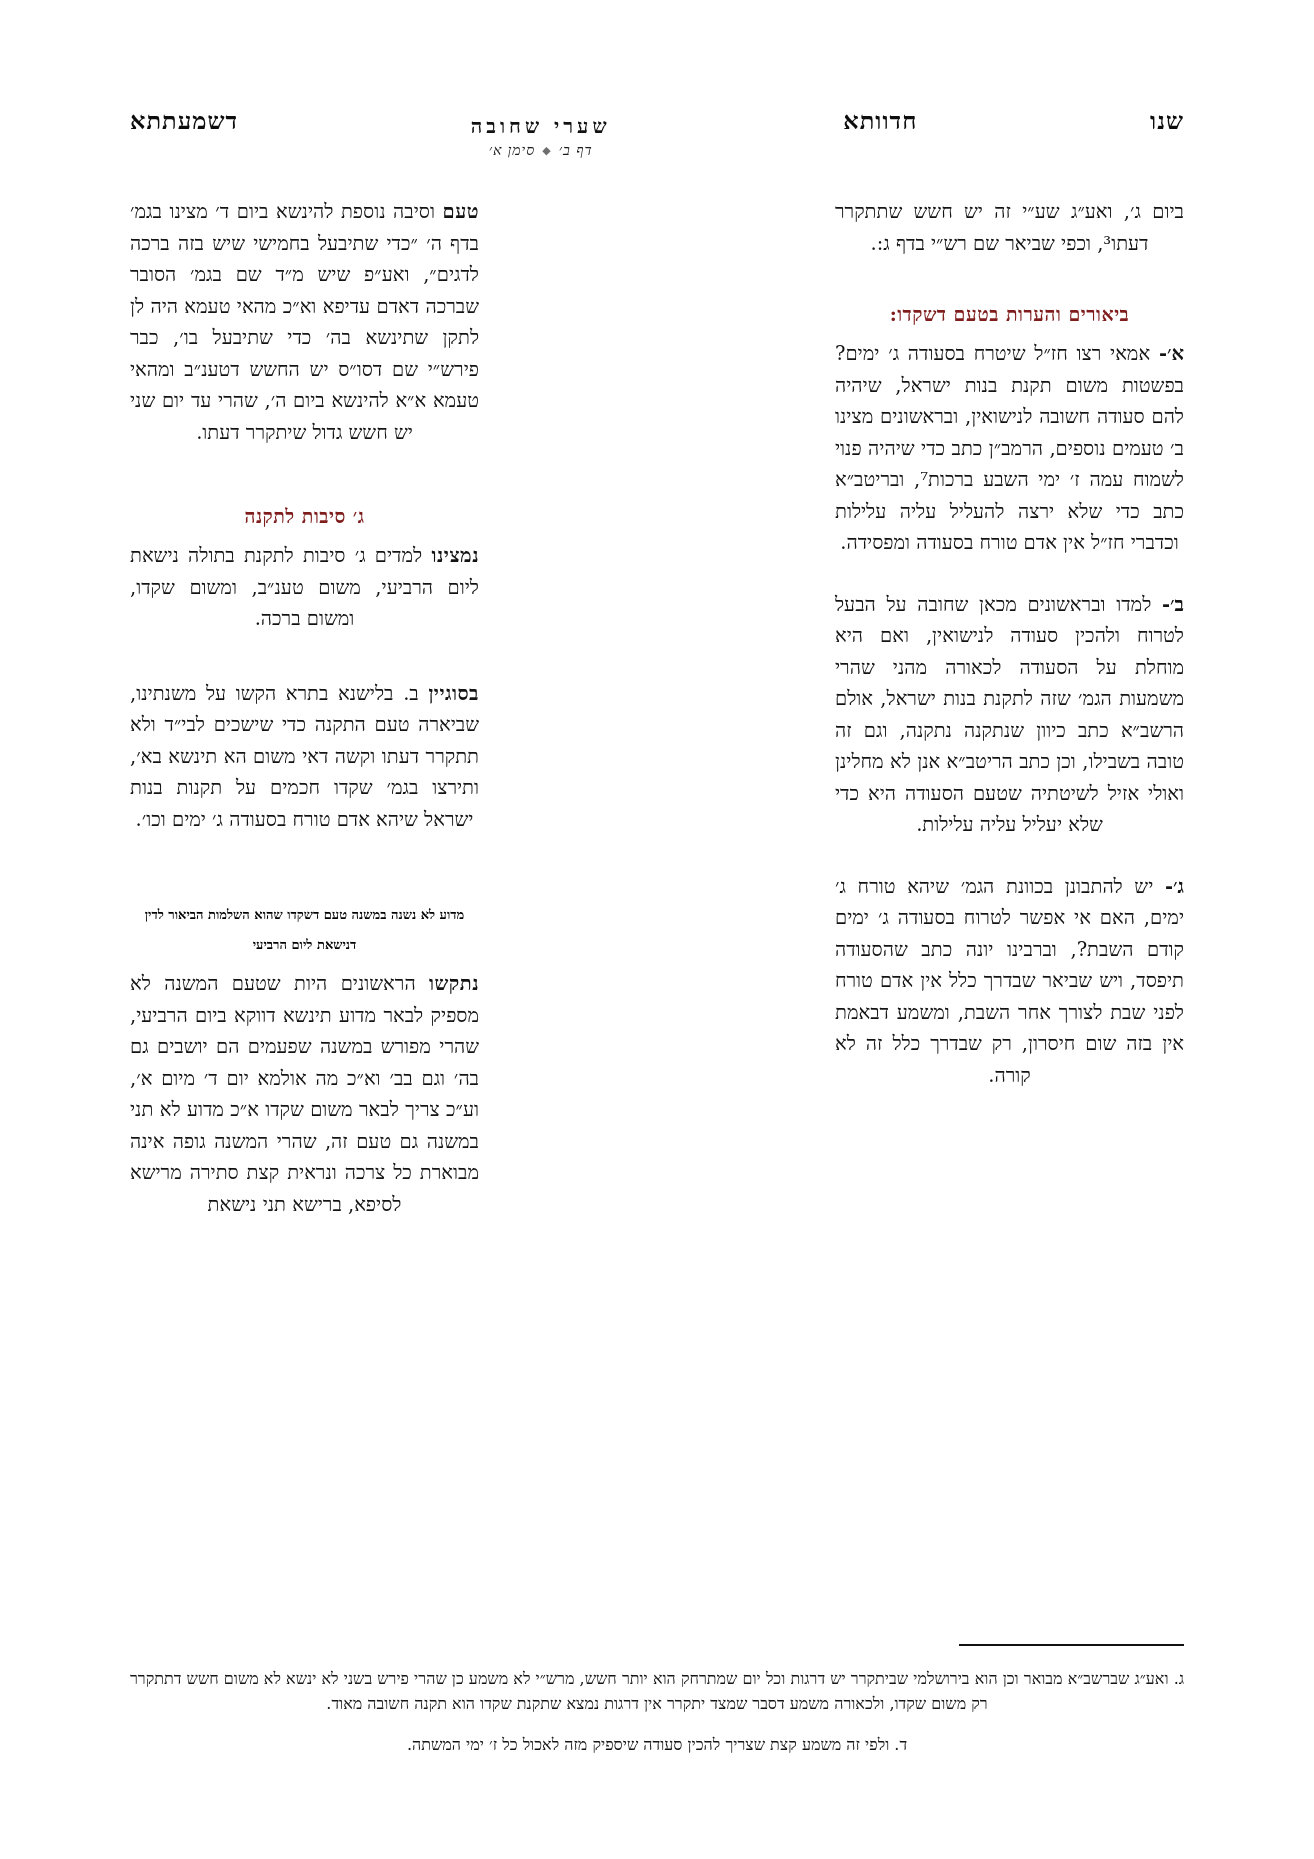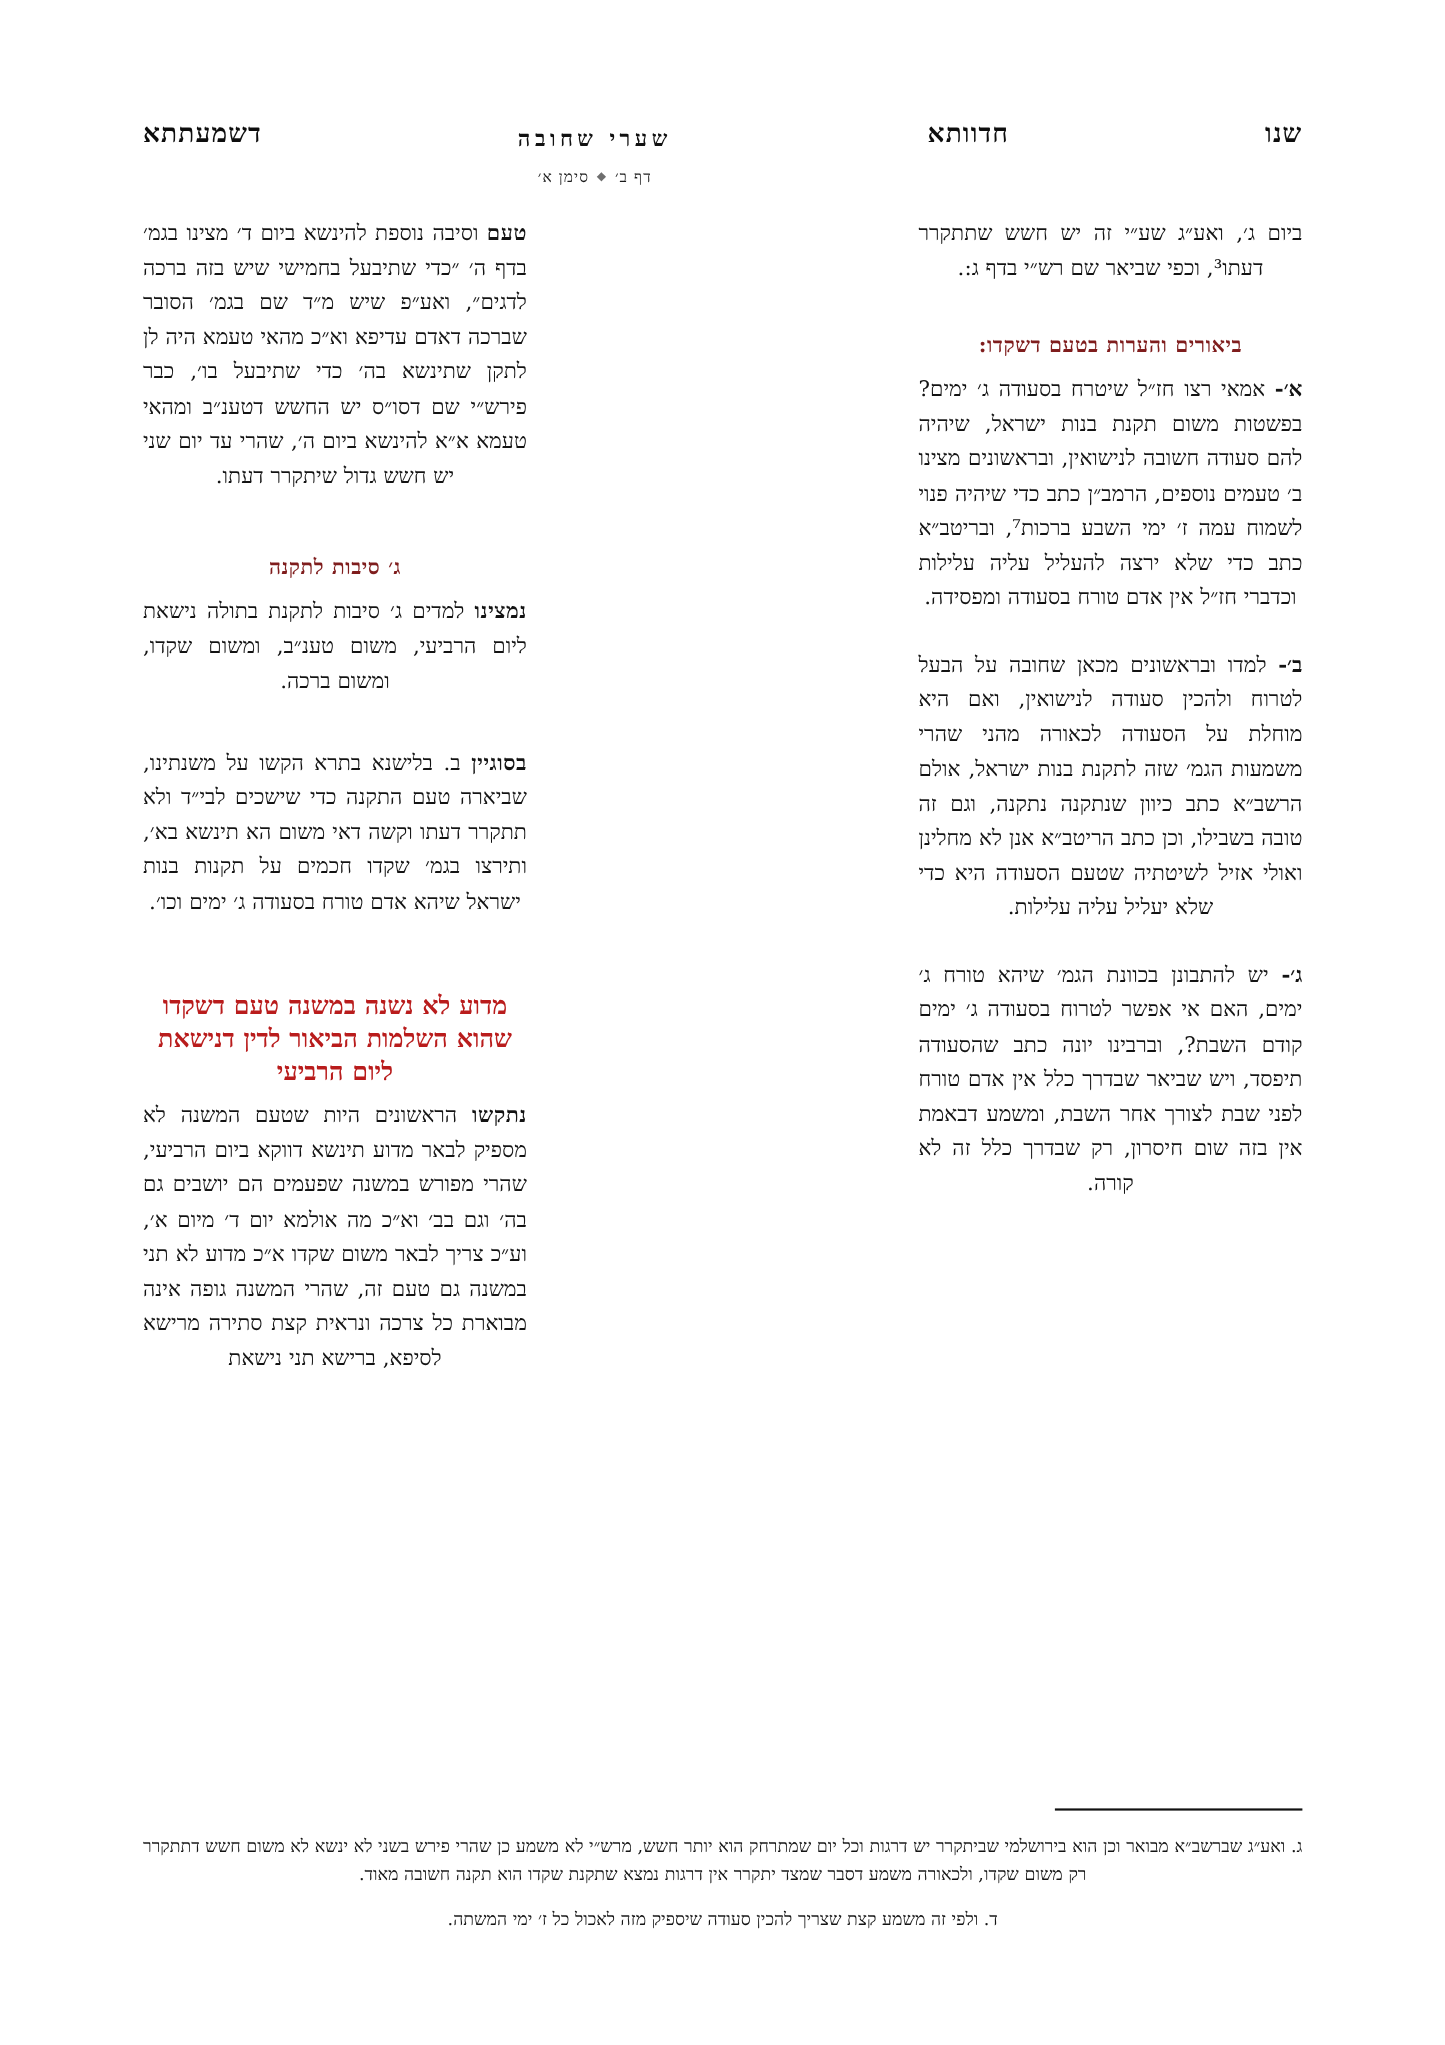--- a/index.html
+++ b/index.html
@@ -58,22 +58,23 @@
     font-size: 20px;
     letter-spacing: 4px;
     color: #111111;
     white-space: nowrap;
   }
   .mast-sub {
     font-family: "DejaVu Serif", "Liberation Serif", serif;
     font-size: 14px;
     letter-spacing: 1px;
     color: #1a1a1a;
-    margin-top: 14px;
+    margin-top: 4px;
     white-space: nowrap;
+    font-style: italic;
   }
   .mast-sub .diamond {
     color: #6e6e6e;
     font-size: 11px;
     padding: 0 7px;
     vertical-align: 1px;
   }
 
   
   .columns {
@@ -118,25 +119,25 @@
     font-family: "DejaVu Serif", "Liberation Serif", serif;
     font-size: 19px;
     font-weight: bold;
     text-align: center;
     letter-spacing: 0.5px;
     color: #7f1d1d;
   }
   h3.sub-head {
     margin: 22px 0 8px 0;
     font-family: "DejaVu Serif", "Liberation Serif", serif;
-    font-size: 23px;
+    font-size: 13px;
     font-weight: bold;
     line-height: 30px;
     text-align: center;
-    color: #b91c1c;
+    color: #000000;
   }
   .spacer-sm { height: 13px; }
   .spacer-md { height: 26px; }
 
   
   .footnotes {
     position: absolute;
     left: 130px;
     right: 130px;
     bottom: 86px;

